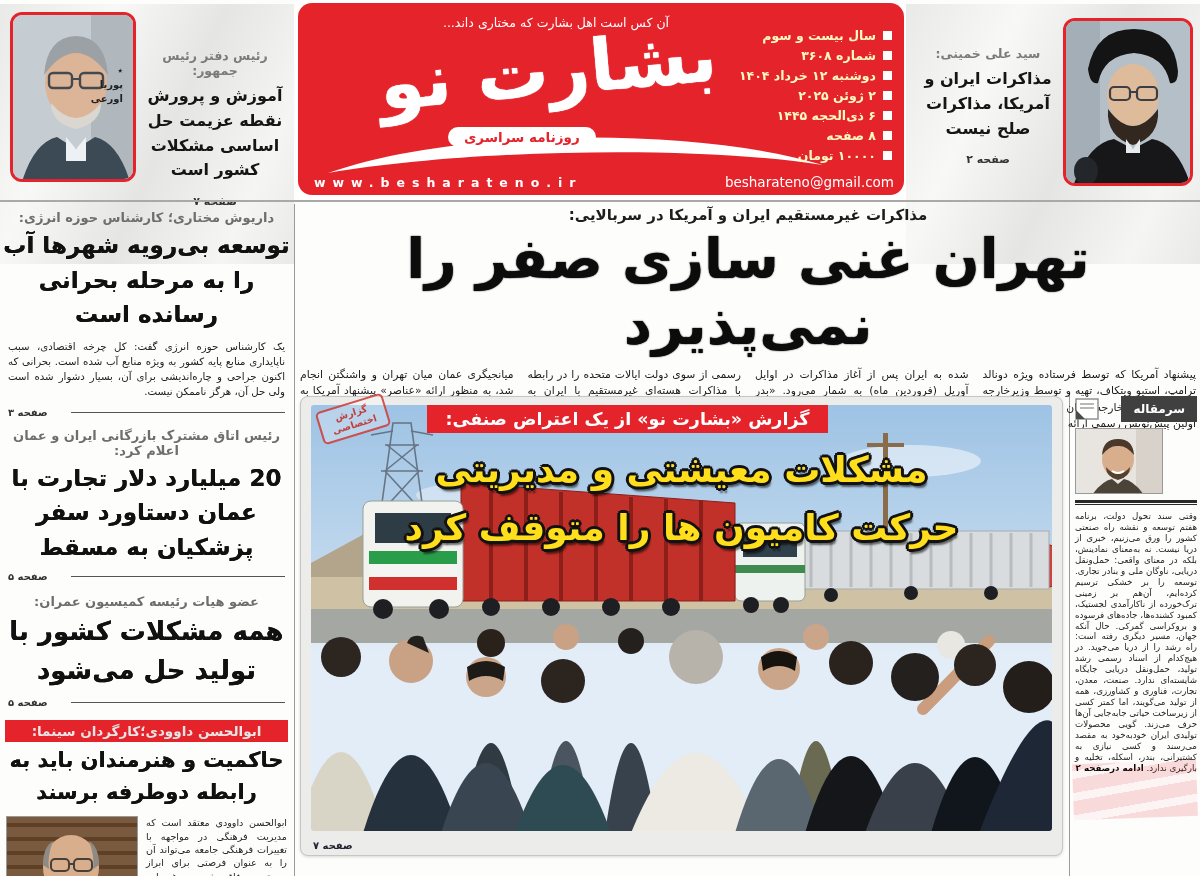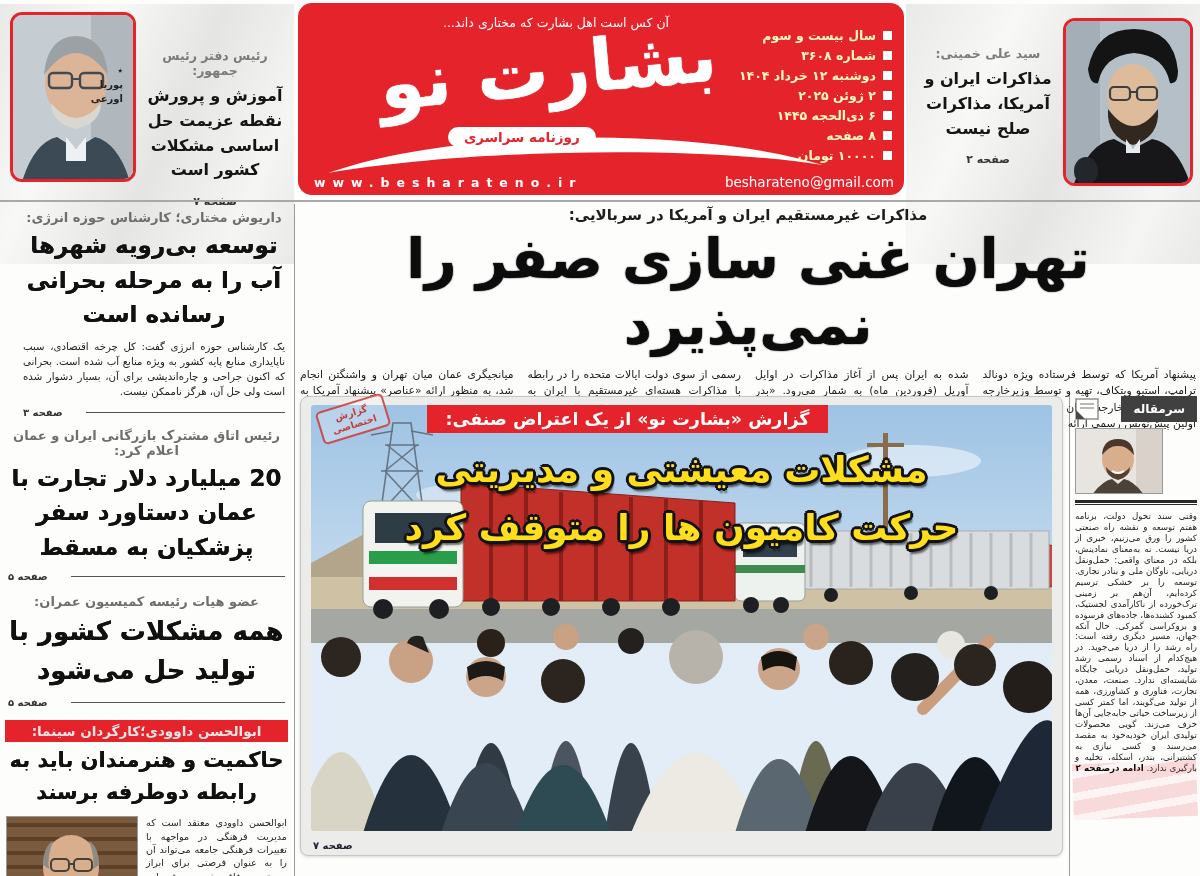--- a/index.html
+++ b/index.html
@@ -177,21 +177,21 @@
     <div class="lead-cols">
       <div class="lead-col">پیشنهاد آمریکا که توسط فرستاده ویژه دونالد ترامپ، استیو ویتکاف، تهیه و توسط وزیرخارجه عمان به وزیر خارجه ایران تحویل داده شد، اولین پیش‌نویس رسمی ارائه</div>
       <div class="lead-col">شده به ایران پس از آغاز مذاکرات در اوایل آوریل (فروردین ماه) به شمار می‌رود. «بدر بوسعیدی» وزیر امور خارجه عمان، در سفری کوتاه و چندساعته به تهران، پیشنهادی</div>
       <div class="lead-col">رسمی از سوی دولت ایالات متحده را در رابطه با مذاکرات هسته‌ای غیرمستقیم با ایران به «عباس عراقچی» وزیر امور خارجه ایران، تحویل داد. این سفر که در چارچوب</div>
       <div class="lead-col"><span>میانجیگری عمان میان تهران و واشنگتن انجام شد، به منظور ارائه «عناصر» پیشنهاد آمریکا به ایران صورت گرفت...</span> <span class="more-link">ادامه درصفحه ۲</span></div>
     </div>
   </div>
 
   <div class="rail">
 
-    <div style="margin-top:8px;padding-left:15px;">
+    <div style="margin-top:8px;">
       <div class="rail-kicker">داریوش مختاری؛ کارشناس حوزه انرژی:</div>
       <div class="rail-headline" style="font-size:23px;">توسعه بی‌رویه شهرها آب را به مرحله بحرانی رسانده است</div>
       <div class="rail-body">یک کارشناس حوزه انرژی گفت: کل چرخه اقتصادی، سبب ناپایداری منابع پایه کشور به ویژه منابع آب شده است. بحرانی که اکنون جراحی و چاره‌اندیشی برای آن، بسیار دشوار شده است ولی حل آن، هرگز ناممکن نیست.</div>
       <div class="page-rule">
           <span>صفحه ۳</span>
           <i></i>
         </div>
     </div>
 
     <div style="margin-top:10px;">

